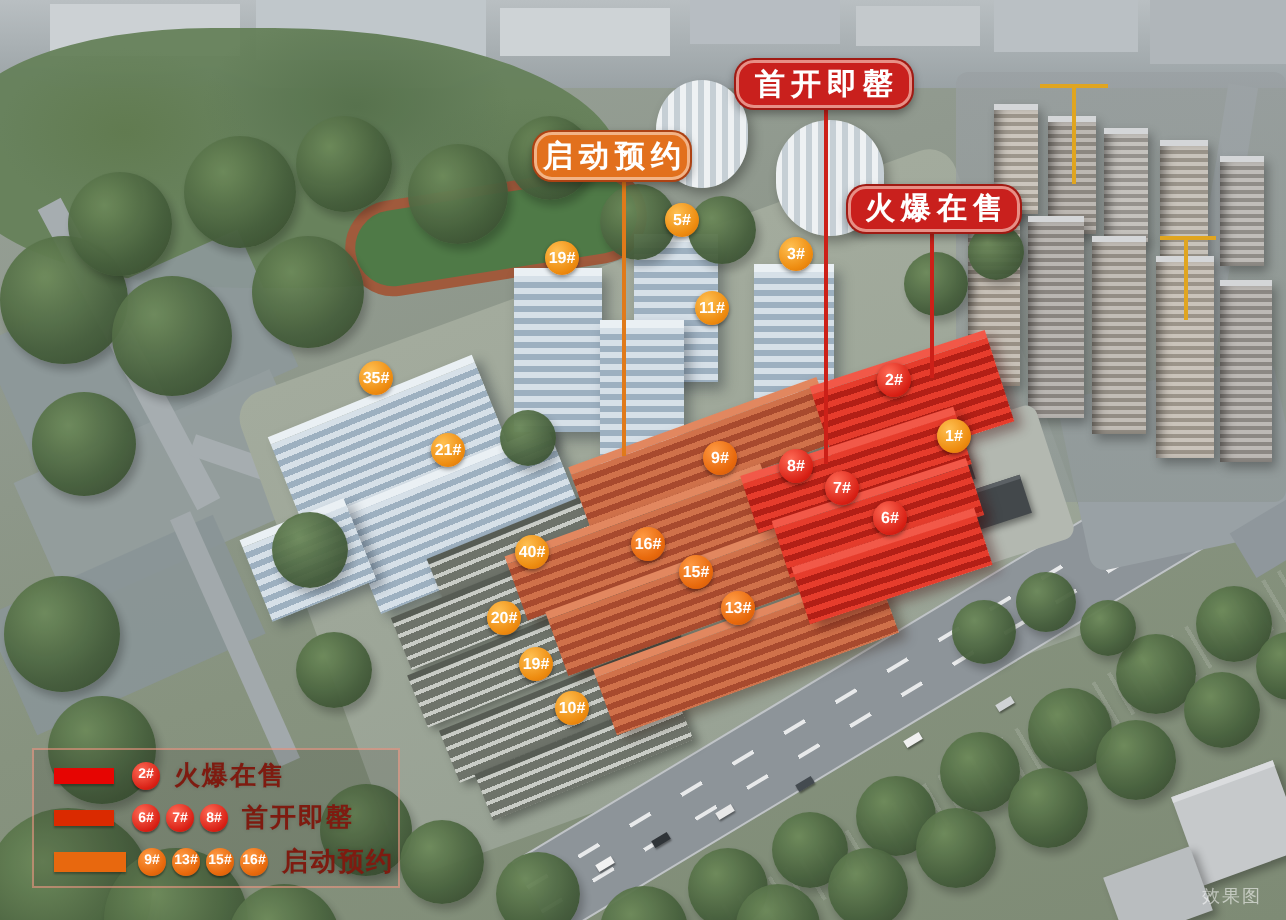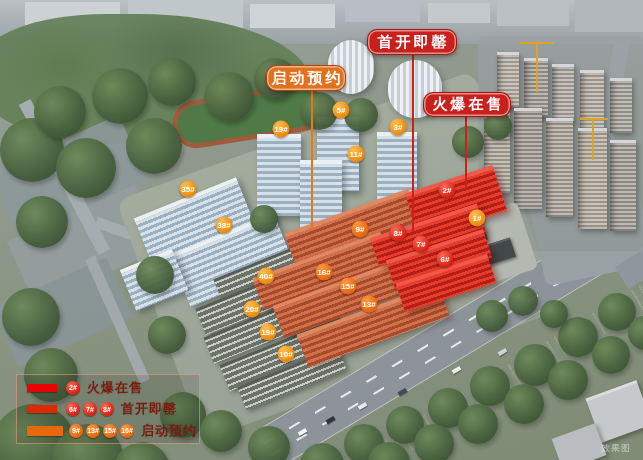--- a/index.html
+++ b/index.html
@@ -213,21 +213,21 @@
   </div>
 
   <div id="badges">
       <span class="badge b-n" style="left: 341px; top: 110px;">5#</span>
       <span class="badge b-n" style="left: 281px; top: 129px;">19#</span>
       <span class="badge b-n" style="left: 398px; top: 127px;">3#</span>
       <span class="badge b-n" style="left: 324px; top: 154px; margin-left: 32px;">11#</span>
       <span class="badge b-n" style="left: 188px; top: 189px;">35#</span>
       <span class="badge b-hot" style="left: 447px; top: 190px;">2#</span>
       <span class="badge b-n" style="left: 477px; top: 218px;">1#</span>
-      <span class="badge b-n" style="left: 224px; top: 225px;">38#</span>
+      <span class="badge b-n" style="left: 224px; top: 225px;">21#</span>
       <span class="badge b-res" style="left: 360px; top: 229px;">9#</span>
       <span class="badge b-hot" style="left: 398px; top: 233px;">8#</span>
       <span class="badge b-hot" style="left: 421px; top: 244px;">7#</span>
       <span class="badge b-hot" style="left: 445px; top: 259px;">6#</span>
       <span class="badge b-n" style="left: 266px; top: 276px;">40#</span>
       <span class="badge b-res" style="left: 324px; top: 272px;">16#</span>
       <span class="badge b-res" style="left: 348px; top: 286px;">15#</span>
       <span class="badge b-n" style="left: 252px; top: 309px;">20#</span>
       <span class="badge b-res" style="left: 369px; top: 304px;">13#</span>
       <span class="badge b-n" style="left: 268px; top: 332px;">19#</span>

